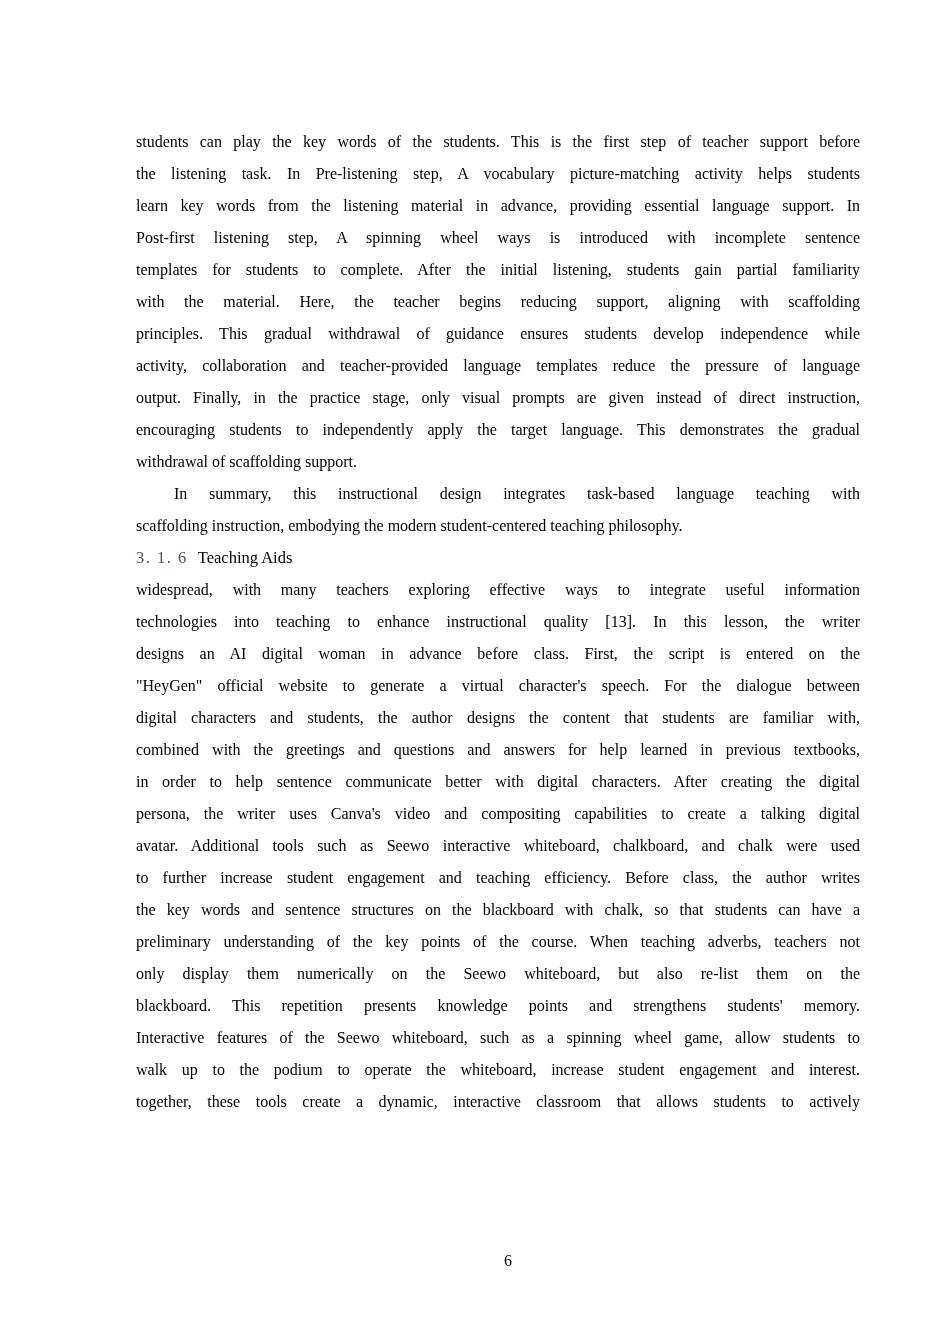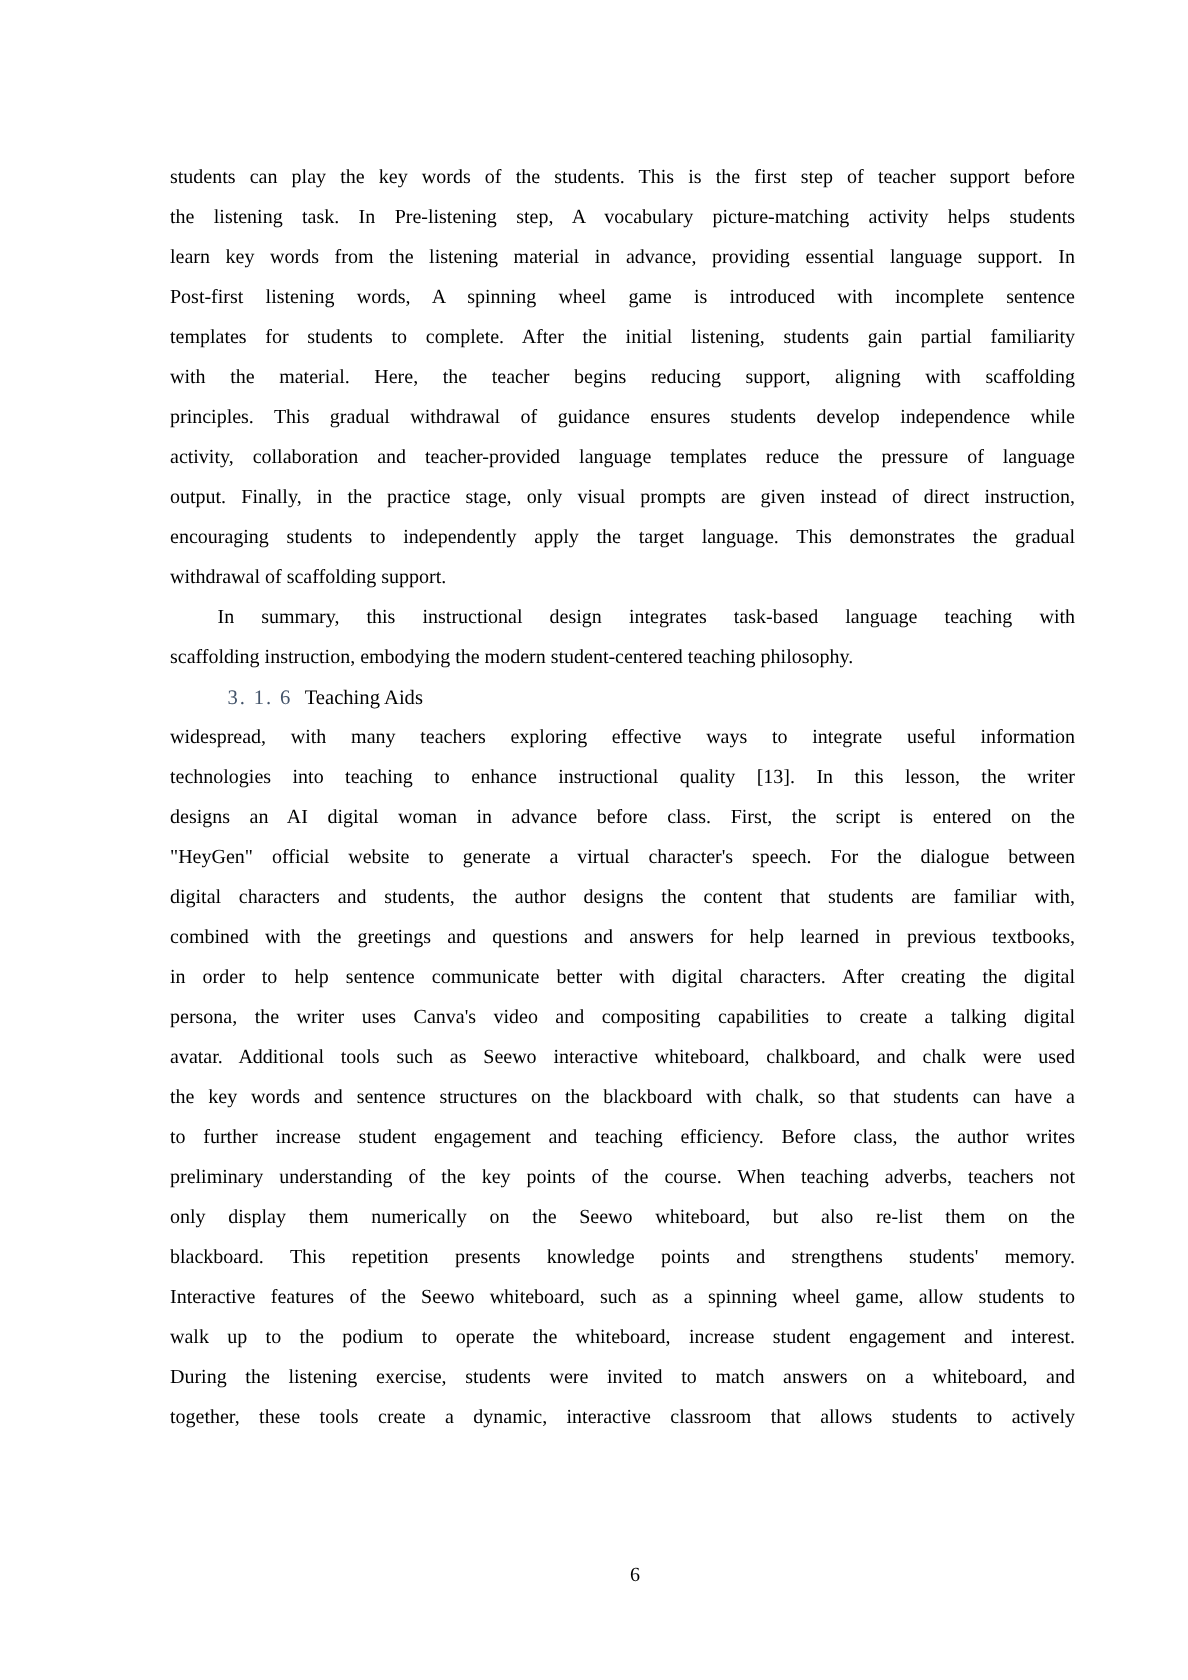--- a/index.html
+++ b/index.html
@@ -47,21 +47,20 @@
   .heading {
     height: 32px;
     line-height: 32px;
     text-align: left;
     font-size: 16.5px;
   }
   .h-num {
     color: var(--section-number-color, #44546a);
     letter-spacing: 1.5px;
     margin-right: 10px;
-    margin-left: 46px;
   }
   .h-title {
     color: var(--text-color, #000000);
   }
   .footer {
     position: absolute;
     left: 136px;
     top: 1251px;
     width: 744px;
     text-align: center;
@@ -72,21 +71,21 @@
 </style>
 </head>
 <body>
 
 <div class="page">
   <div class="text-block" id="text-block">
       <div class="paragraph">
         <div class="line">students can play the key words of the students. This is the first step of teacher support before</div>
         <div class="line">the listening task. In Pre-listening step, A vocabulary picture-matching activity helps students</div>
         <div class="line">learn key words from the listening material in advance, providing essential language support. In</div>
-        <div class="line">Post-first listening words, A spinning wheel game is introduced with incomplete sentence</div>
+        <div class="line">Post-first listening step, A spinning wheel ways is introduced with incomplete sentence</div>
         <div class="line">templates for students to complete. After the initial listening, students gain partial familiarity</div>
         <div class="line">with the material. Here, the teacher begins reducing support, aligning with scaffolding</div>
         <div class="line">principles. This gradual withdrawal of guidance ensures students develop independence while</div>
         <div class="line">activity, collaboration and teacher-provided language templates reduce the pressure of language</div>
         <div class="line">output. Finally, in the practice stage, only visual prompts are given instead of direct instruction,</div>
         <div class="line">encouraging students to independently apply the target language. This demonstrates the gradual</div>
         <div class="line no-justify">withdrawal of scaffolding support.</div>
       </div>
       <div class="paragraph">
         <div class="line indent">In summary, this instructional design integrates task-based language teaching with</div>
@@ -96,27 +95,26 @@
       <div class="paragraph">
         <div class="line">widespread, with many teachers exploring effective ways to integrate useful information</div>
         <div class="line">technologies into teaching to enhance instructional quality [13]. In this lesson, the writer</div>
         <div class="line">designs an AI digital woman in advance before class. First, the script is entered on the</div>
         <div class="line">"HeyGen" official website to generate a virtual character's speech. For the dialogue between</div>
         <div class="line">digital characters and students, the author designs the content that students are familiar with,</div>
         <div class="line">combined with the greetings and questions and answers for help learned in previous textbooks,</div>
         <div class="line">in order to help sentence communicate better with digital characters. After creating the digital</div>
         <div class="line">persona, the writer uses Canva's video and compositing capabilities to create a talking digital</div>
         <div class="line">avatar. Additional tools such as Seewo interactive whiteboard, chalkboard, and chalk were used</div>
+        <div class="line">to further increase student engagement and teaching efficiency. Before class, the author writes</div>
         <div class="line">the key words and sentence structures on the blackboard with chalk, so that students can have a</div>
-        <div class="line">to further increase student engagement and teaching efficiency. Before class, the author writes</div>
         <div class="line">preliminary understanding of the key points of the course. When teaching adverbs, teachers not</div>
         <div class="line">only display them numerically on the Seewo whiteboard, but also re-list them on the</div>
         <div class="line">blackboard. This repetition presents knowledge points and strengthens students' memory.</div>
         <div class="line">Interactive features of the Seewo whiteboard, such as a spinning wheel game, allow students to</div>
         <div class="line">walk up to the podium to operate the whiteboard, increase student engagement and interest.</div>
-        <div class="line">During the listening exercise, students were invited to match answers on a whiteboard, and</div>
         <div class="line">together, these tools create a dynamic, interactive classroom that allows students to actively</div>
       </div>
     </div>
   <div class="footer">
     <span>6</span>
   </div>
 </div>
 
 </body></html>

